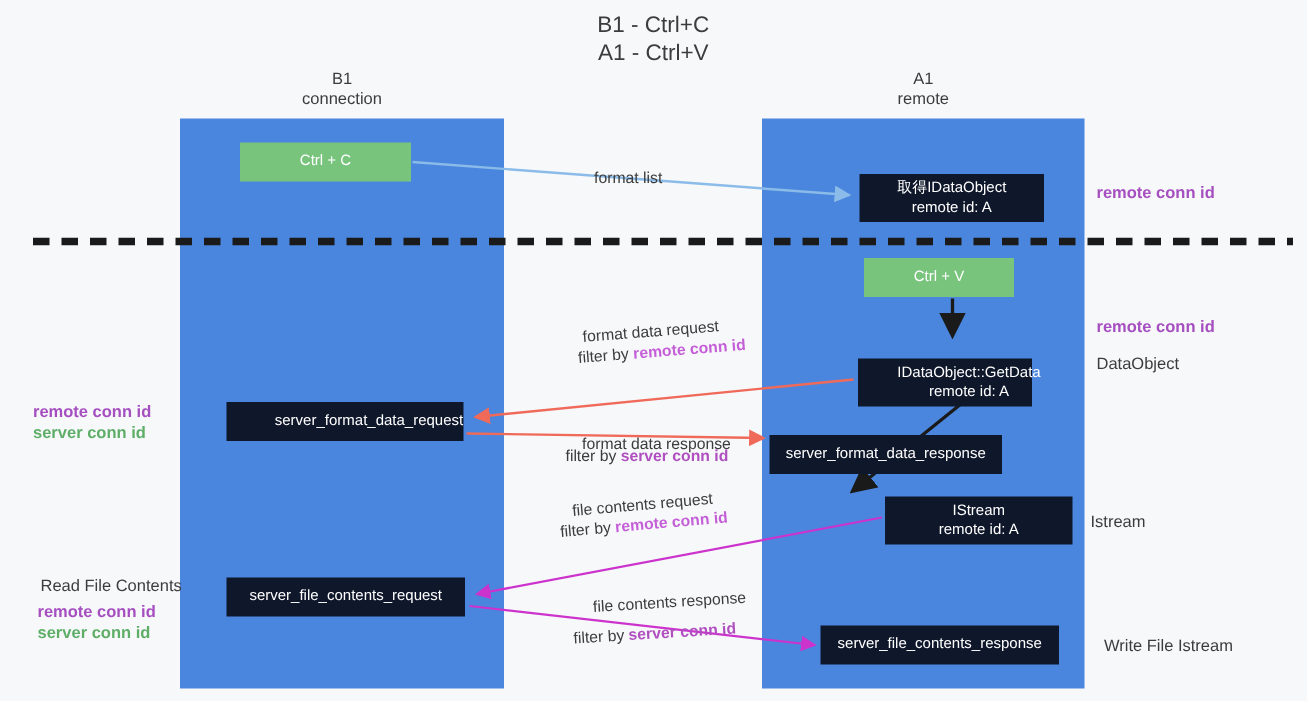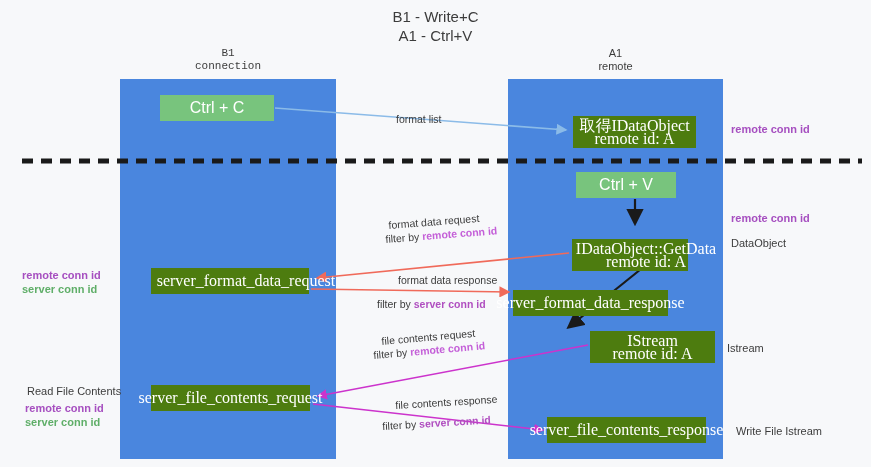--- a/index.html
+++ b/index.html
@@ -21,35 +21,35 @@
   
   .title{
     position:absolute;left:0;width:871px;text-align:center;
     color:#3c3c3c;font-size:15px;line-height:19px;
   }
   #diagram-title{top:7px;}
   .lane-head{
     position:absolute;text-align:center;color:#3c3c3c;
     font-size:11px;line-height:13px;
   }
-  #head-b1{left:120px;top:47px;width:216px;font-family:Liberation Mono, monospace;}
+  #head-b1{left:120px;top:47px;width:216px;}
   #head-a1{left:508px;top:47px;width:215px;}
   .lane-head .ln1{display:block;}
   .lane-head .ln2{display:block;}
 
   
   .node{
     position:absolute;display:flex;flex-direction:column;
     align-items:center;justify-content:center;
-    color:#ffffff;font-size:16px;line-height:13.5px;text-align:center;
+    color:#ffffff;font-size:10px;line-height:13.5px;text-align:center;
     box-sizing:border-box;
   }
   .node .l2{display:block;text-align:center;}
   .green{background:#78c47d;}
-  .orange{background:#4d7c0f;font-family:Liberation Serif, serif;}
+  .orange{background:#0f172a;}
 
   #node-ctrlc{left:160px;top:95px;width:114px;height:26px;}
   #node-getobj{left:573px;top:116px;width:123px;height:32px;}
   #node-ctrlv{left:576px;top:172px;width:100px;height:26px;}
   #node-getdata{left:572px;top:239px;width:116px;height:32px;padding-left:32px;}
   #node-fmtreq{left:151px;top:268px;width:158px;height:26px;padding-left:32px;}
   #node-fmtresp{left:513px;top:290px;width:155px;height:26px;}
   #node-istream{left:590px;top:331px;width:125px;height:32px;}
   #node-filereq{left:151px;top:385px;width:159px;height:26px;}
   #node-fileresp{left:547px;top:417px;width:159px;height:26px;}
@@ -74,21 +74,21 @@
   .edge-label{
     position:absolute;font-size:10.5px;line-height:13px;
     color:#3c3c3c;white-space:nowrap;
   }
   .edge-label .hl-remote{color:#c45fd8;font-weight:bold;}
   .edge-label .hl-server{color:#b04fc0;font-weight:bold;}
 
   #lbl-format-list{left:396px;top:101px;margin-top:12px;}
   #lbl-fmt-req{left:388px;top:219px;transform:rotate(-4.5deg);transform-origin:left top;}
   #lbl-fmt-req2{left:385px;top:233px;transform:rotate(-4.5deg);transform-origin:left top;}
-  #lbl-fmt-resp{left:388px;top:274px;margin-left:10px;}
+  #lbl-fmt-resp{left:388px;top:290px;}
   #lbl-fmt-resp2{left:377px;top:298px;}
   #lbl-file-req{left:381px;top:335px;transform:rotate(-5deg);transform-origin:left top;}
   #lbl-file-req2{left:373px;top:349px;transform:rotate(-5deg);transform-origin:left top;}
   #lbl-file-resp{left:395px;top:399px;transform:rotate(-3.5deg);transform-origin:left top;}
   #lbl-file-resp2{left:382px;top:420px;transform:rotate(-3.5deg);transform-origin:left top;}
 </style>
 </head>
 <body>
 
 <div id="stage">
@@ -123,21 +123,21 @@
     <path d="M569,253 L317,278" stroke="#f06a5a" stroke-width="1.6" fill="none" marker-end="url(#ah-red)"></path>
 
     <path d="M311,289 L509,292" stroke="#f06a5a" stroke-width="1.6" fill="none" marker-end="url(#ah-red)"></path>
 
     <path d="M588,345 L318,396" stroke="#cc33cc" stroke-width="1.5" fill="none" marker-end="url(#ah-mag)"></path>
 
     <path d="M313,404 L543,430" stroke="#cc33cc" stroke-width="1.5" fill="none" marker-end="url(#ah-mag)"></path>
   </svg>
 
   <div class="title" id="diagram-title">
-    <span>B1 - Write+C</span><br>
+    <span>B1 - Ctrl+C</span><br>
     <span>A1 - Ctrl+V</span>
   </div>
 
   <div class="lane-head" id="head-b1">
     <span class="ln1">B1</span>
     <span class="ln2">connection</span>
   </div>
   <div class="lane-head" id="head-a1">
     <span class="ln1">A1</span>
     <span class="ln2">remote</span>

